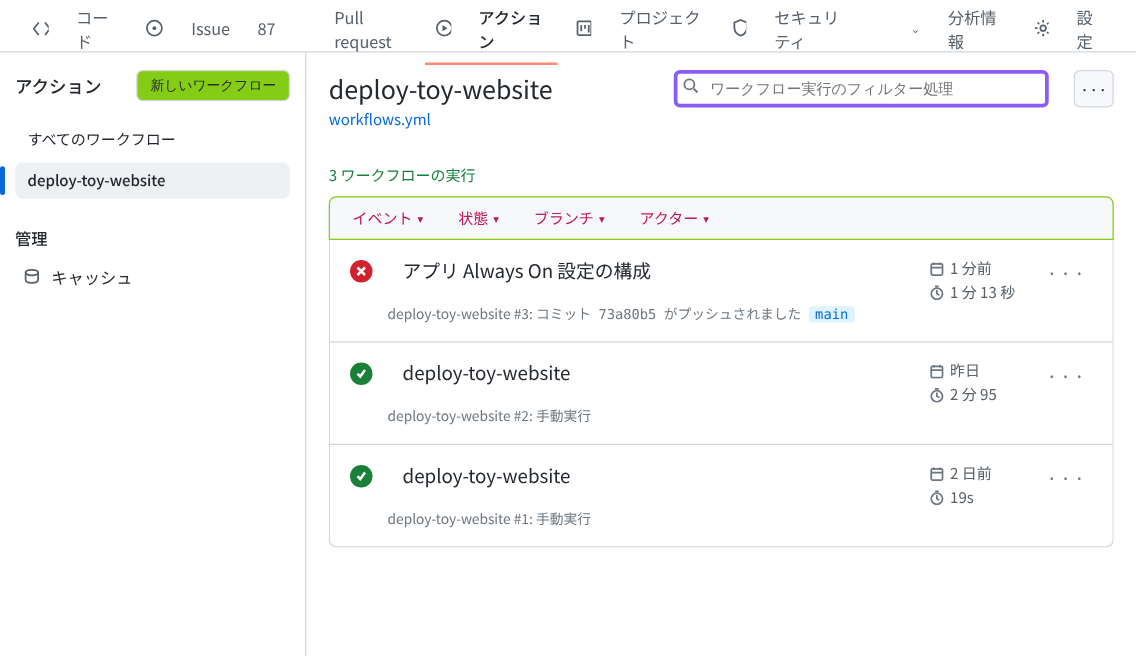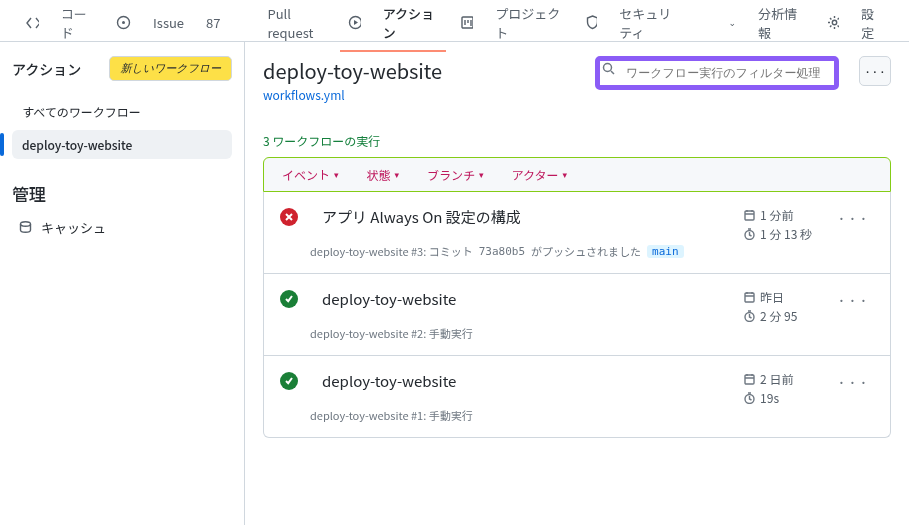--- a/index.html
+++ b/index.html
@@ -5,33 +5,33 @@
   * { box-sizing: border-box; margin: 0; padding: 0; }
   body { font-family: -apple-system, "Segoe UI", "Noto Sans JP", sans-serif; font-size: 13px; color: #24292f; background: #fff; width: 909px; }
   .topnav { display: flex; align-items: center; gap: 6px; padding: 6px 18px 0 18px; border-bottom: 1px solid #d0d7de; height: 42px; }
   .topnav .tab { display: flex; align-items: center; gap: 22px; padding: 8px 8px; color: #57606a; font-size: 13px; cursor: pointer; border-bottom: 2px solid transparent; }
   .topnav .tab.active { border-bottom: 2px solid #fd8c73; color: #24292f; font-weight: 500; }
   .topnav svg { width: 15px; height: 15px; fill: none; stroke: #57606a; stroke-width: 1.4; }
   .main { display: flex; }
   .sidebar { width: 245px; border-right: 1px solid #d0d7de; padding: 14px 12px; min-height: 483px; }
   .sidebar-head { display: flex; justify-content: space-between; align-items: center; margin-bottom: 16px; }
   .sidebar-head h2 { font-size: 14px; font-weight: 500; color: #24292f; }
-  .new-wf-btn { font-size: 11px; padding: 4px 10px; border: 1px solid #d0d7de; border-radius: 5px; background: #fde047; cursor: pointer; color:#24292f;font-style:italic;}
+  .new-wf-btn { font-size: 11px; padding: 4px 10px; border: 1px solid #d0d7de; border-radius: 5px; background: #84cc16; cursor: pointer; color:#24292f;}
   .side-item { padding: 6px 10px; font-size: 12px; color: #24292f; border-radius: 6px; cursor: pointer; margin-bottom: 4px; }
   .side-item.active { background: #eef1f4; font-weight: 500; position: relative; }
   .side-item.active::before { content:""; position:absolute; left:-12px; top:3px; bottom:3px; width:4px; background:#0969da; border-radius:2px;}
-  .side-sec { font-size: 17px; color: #24292f; margin-top: 22px; margin-bottom: 8px; font-weight:500;}
+  .side-sec { font-size: 13px; color: #24292f; margin-top: 22px; margin-bottom: 8px; font-weight:500;}
   .side-sub { display:flex; align-items:center; gap:8px; padding: 4px 6px; font-size: 13px; color:#24292f; cursor:pointer;}
   .side-sub svg{width:15px;height:15px;fill:none;stroke:#57606a;stroke-width:1.4;}
   .content { flex:1; padding: 14px 18px; }
   .content-head { display:flex; align-items:flex-start; gap:12px; }
   .title-block h1 { font-size: 20px; font-weight: 400; color:#24292f; }
   .title-block a { font-size: 12px; color:#0969da; text-decoration:none; }
   .search { flex:1; }
-  .search input { width: 244px; float:right; padding: 5px 8px 5px 26px; border:5px solid #8b5cf6; border-radius:5px; font-size:12px; background: #fff; }
+  .search input { width: 300px; float:right; padding: 5px 8px 5px 26px; border:3px solid #8b5cf6; border-radius:5px; font-size:12px; background: #fff; }
   .search-wrap{position:relative; float:right;}
   .search-wrap svg{position:absolute; left:7px; top:6px; width:13px;height:13px; stroke:#6e7781; fill:none; stroke-width:1.5;}
   .kebab { width:32px;height:30px; border:1px solid #d0d7de; border-radius:5px; background:#f6f8fa; display:flex;align-items:center;justify-content:center; cursor:pointer; margin-left:8px;}
   .kebab-inline { color:#6e7781; font-size:16px; letter-spacing:2px; cursor:pointer; padding:0 4px;}
   .runcount { font-size: 12px; color:#15803d; margin-top: 28px; margin-bottom:8px;}
   .filters { display:flex; gap:28px; padding: 8px 18px; border:1px solid #84cc16; border-radius:6px 6px 0 0; background:#f6f8fa; font-size:12px; color:#be185d;}
   .filters .filt { display:flex; align-items:center; gap:4px; cursor:pointer;}
   .runlist { border:1px solid #d0d7de; border-top:none; border-radius:0 0 6px 6px;}
   .run { display:flex; padding: 14px 16px; border-bottom:1px solid #d0d7de; gap:12px;}
   .run:last-child{border-bottom:none;}

